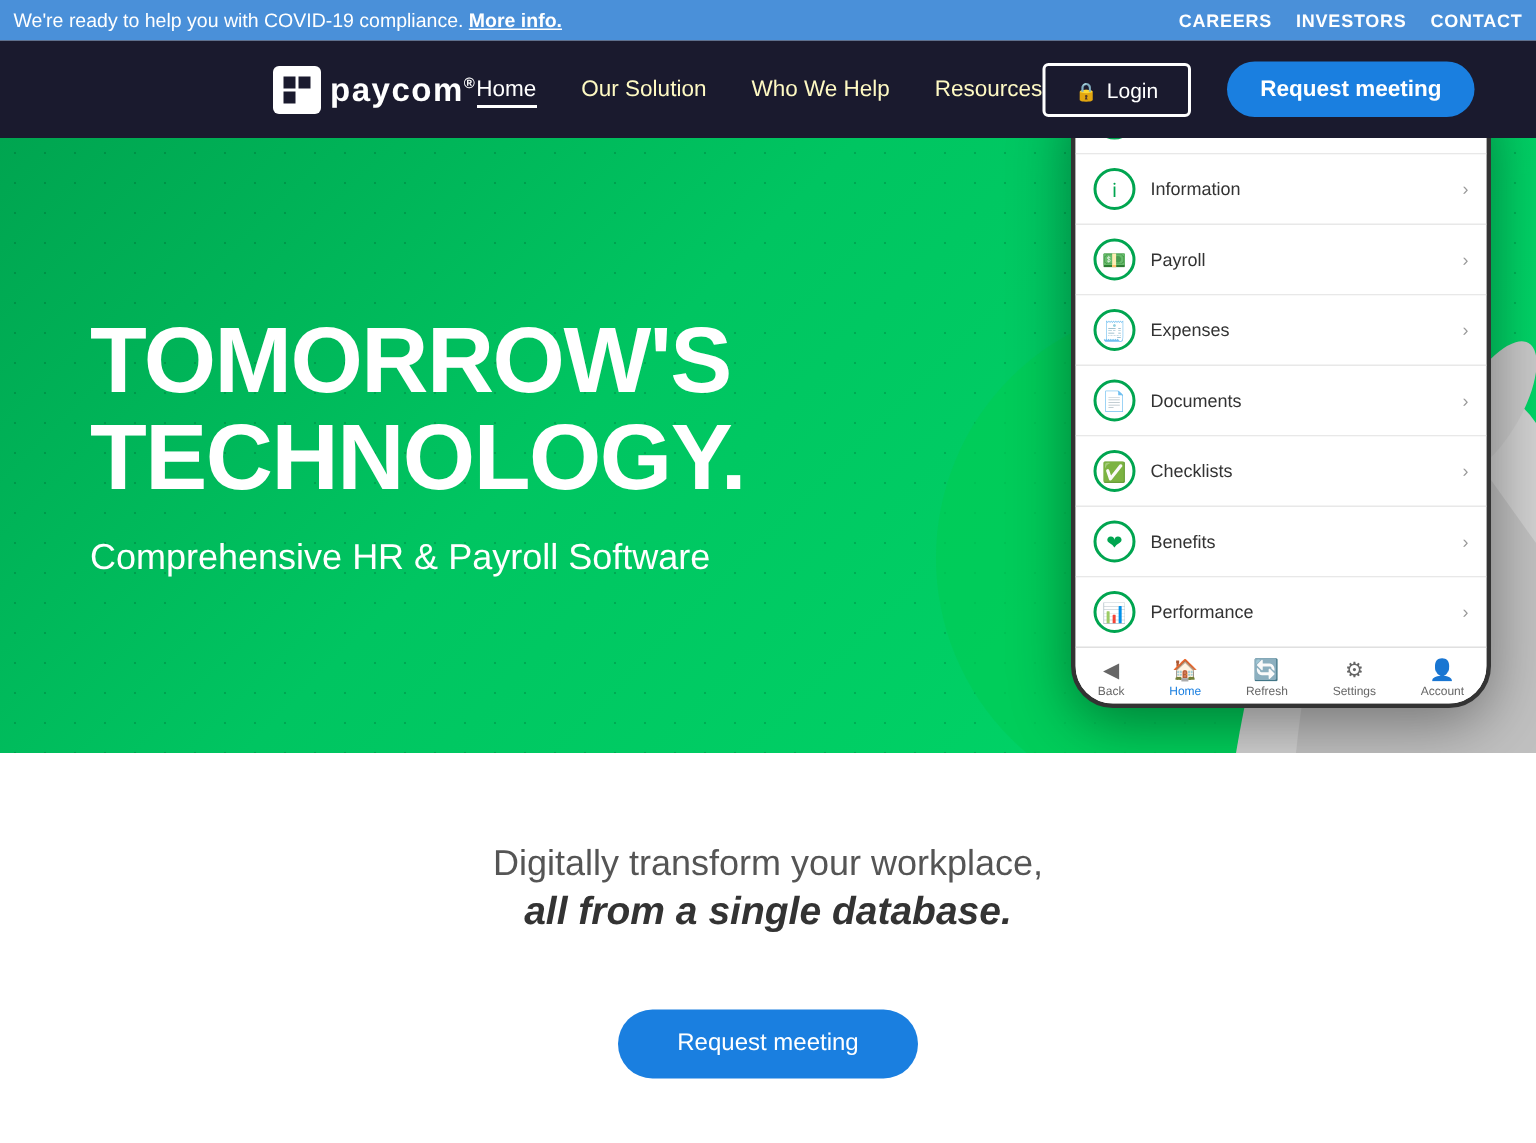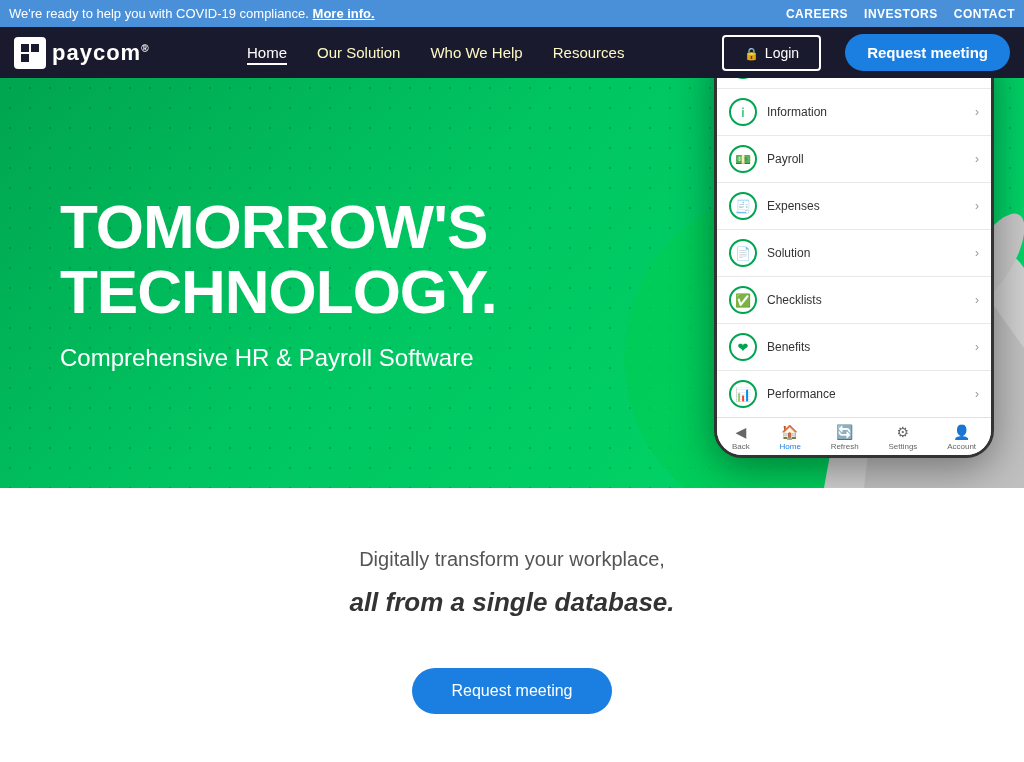--- a/index.html
+++ b/index.html
@@ -29,23 +29,23 @@
     }
     .top-banner-right span {
       cursor: pointer;
     }
 
     
     .main-nav {
       background-color: #1a1a2e;
       display: flex;
       align-items: center;
-      padding: 0 14px;
-      height: 51px;
-      justify-content: space-between;
+      padding: 0 41px;
+      height: 65px;
+      justify-content: flex-end;
     }
     .logo-area {
       display: flex;
       align-items: center;
       gap: 6px;
     }
     .logo-box {
       width: 32px;
       height: 32px;
       background: white;
@@ -232,23 +232,23 @@
       height: 100%;
     }
 
     
     .below-hero {
       background: white;
       text-align: center;
       padding: 60px 20px 50px;
     }
     .below-hero-text {
-      font-size: 20px;
+      font-size: 24px;
       color: #555;
-      margin-bottom: 16px;
+      margin-bottom: 2px;
     }
     .below-hero-italic {
       font-size: 26px;
       color: #333;
       font-style: italic;
       font-weight: bold;
       margin-bottom: 50px;
     }
     .request-meeting-btn-main {
       background: #1a7fe0;
@@ -368,21 +368,21 @@
         <div class="phone-menu-item">
           <div class="phone-menu-left">
             <div class="menu-icon-circle">🧾</div>
             <span>Expenses</span>
           </div>
           <span class="phone-menu-arrow">›</span>
         </div>
         <div class="phone-menu-item">
           <div class="phone-menu-left">
             <div class="menu-icon-circle">📄</div>
-            <span>Solution</span>
+            <span>Documents</span>
           </div>
           <span class="phone-menu-arrow">›</span>
         </div>
         <div class="phone-menu-item">
           <div class="phone-menu-left">
             <div class="menu-icon-circle">✅</div>
             <span>Checklists</span>
           </div>
           <span class="phone-menu-arrow">›</span>
         </div>

